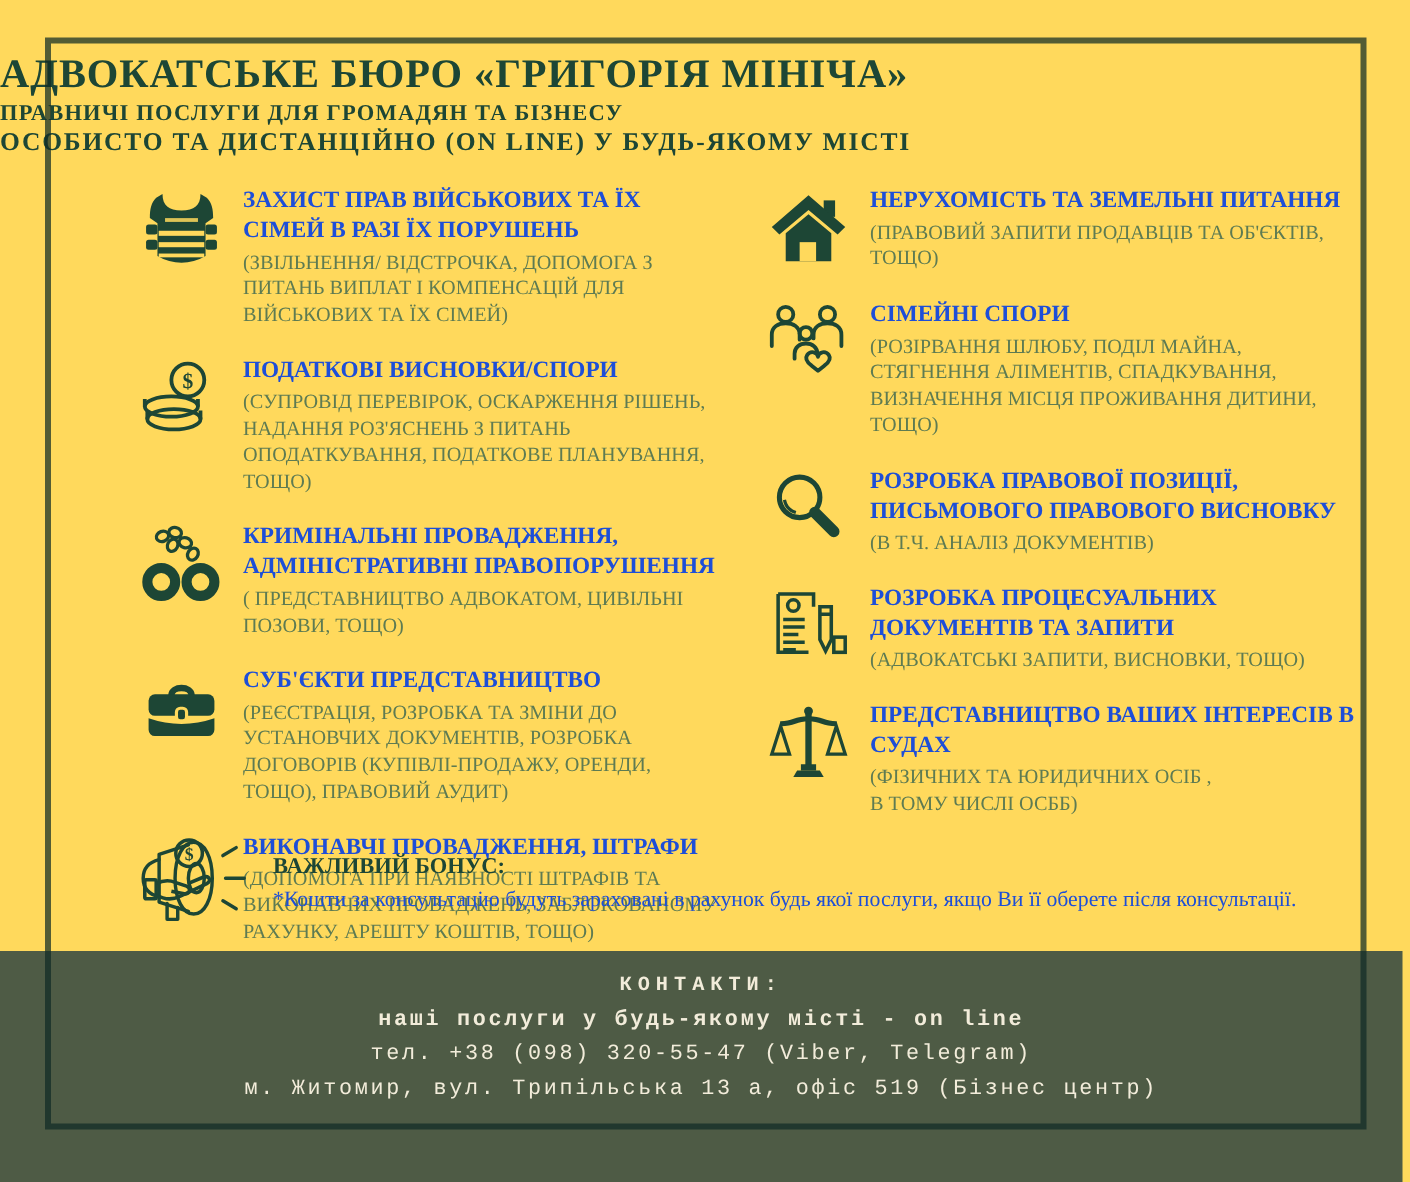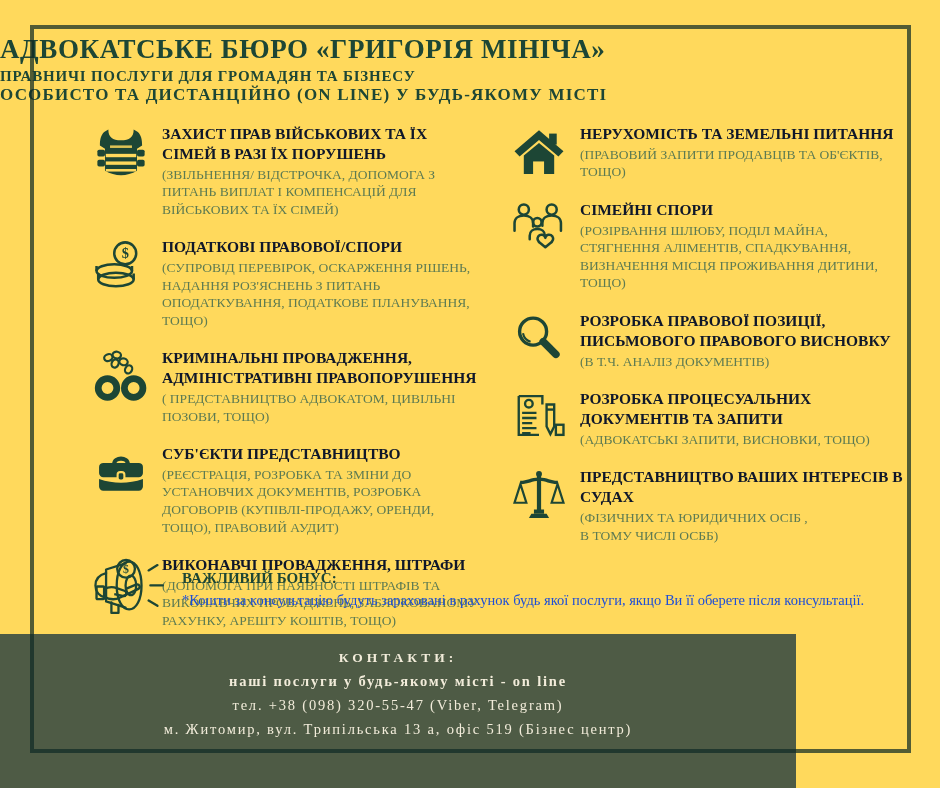--- a/index.html
+++ b/index.html
@@ -18,31 +18,31 @@
   .header h2 { font-size:15px; font-weight:bold; letter-spacing:0.8px; margin-top:3px; }
   .header h3 { font-size:17px; font-weight:bold; letter-spacing:1.2px; }
 
   .grid {
     position:absolute; top:124px; left:92px; width:818px;
     display:grid; grid-template-columns:392px 1fr; column-gap:26px;
   }
   .col { display:flex; flex-direction:column; }
   .item { display:flex; align-items:flex-start; margin-bottom:19px; }
   .icon { flex:0 0 58px; margin-right:12px; display:flex; justify-content:center; padding-top:2px; }
-  .item-title { font-size:15.5px; font-weight:bold; color:#0f172a; line-height:1.28; }
+  .item-title { font-size:15.5px; font-weight:bold; color:#1d4ed8; line-height:1.28; }
   .item-sub { font-size:13.5px; color:#5E7B52; line-height:1.3; margin-top:2px; white-space:pre-line; }
 
   .bonus { position:absolute; top:558px; left:90px; display:flex; align-items:center; }
   .bonus .bonus-icon-wrap { width:80px; margin-right:12px; display:flex; justify-content:center; }
   .bonus-title { font-size:15px; font-weight:bold; color:#1D4635; }
   .bonus-text { font-size:14.5px; font-weight:normal; color:#1d4ed8; margin-top:5px; }
 
   .footer {
-    position:absolute; left:0; top:634px; width:796px; height:154px;
-    background:#4E5B45; color:#F2ECDA; text-align:center;
+    position:absolute; left:0; top:634px; width:935px; height:154px;
+    background:#4E5B45; color:#F2ECDA; text-align:center;font-family:Liberation Mono, monospace;
   }
   .footer-heading { padding-top:16px; font-size:13.5px; font-weight:bold; letter-spacing:4px; }
   .footer-line { margin-top:7px; font-size:14.5px; letter-spacing:1.8px; }
   .footer-line.bold { font-weight:bold; }
 </style>
 </head>
 <body>
 
 <div class="poster">
   <div class="frame"></div>
@@ -82,21 +82,21 @@
           <svg viewBox="0 0 64 64" width="54" height="54" fill="none" stroke="#1D4635" stroke-width="3">
             <ellipse cx="26" cy="48" rx="21" ry="8"></ellipse>
             <path d="M5 48 v-7 M47 48 v-7"></path>
             <ellipse cx="24" cy="38" rx="21" ry="8"></ellipse>
             <path d="M3 38 v-6 M45 38 v-6"></path>
             <circle cx="37" cy="17" r="13" fill="#FFD95C"></circle>
             <text x="37" y="23" font-size="17" font-weight="bold" fill="#1D4635" stroke="none" text-anchor="middle" font-family="'Liberation Serif',serif">$</text>
           </svg>
         </span>
         <div class="item-text">
-          <div class="item-title">ПОДАТКОВІ  ПРАВОВОЇ/СПОРИ</div>
+          <div class="item-title">ПОДАТКОВІ  ВИСНОВКИ/СПОРИ</div>
           <div class="item-sub">(СУПРОВІД ПЕРЕВІРОК, ОСКАРЖЕННЯ РІШЕНЬ, НАДАННЯ РОЗ'ЯСНЕНЬ З ПИТАНЬ ОПОДАТКУВАННЯ, ПОДАТКОВЕ ПЛАНУВАННЯ, ТОЩО)</div>
         </div>
       </div>
 
       <div class="item">
         <span class="icon">
           <svg viewBox="0 0 64 64" width="54" height="54" fill="none" stroke="#1D4635">
             <g stroke-width="2.6">
               <ellipse cx="17" cy="9" rx="5" ry="4" transform="rotate(-20 17 9)"></ellipse>
               <ellipse cx="27" cy="6" rx="5" ry="4" transform="rotate(10 27 6)"></ellipse>

